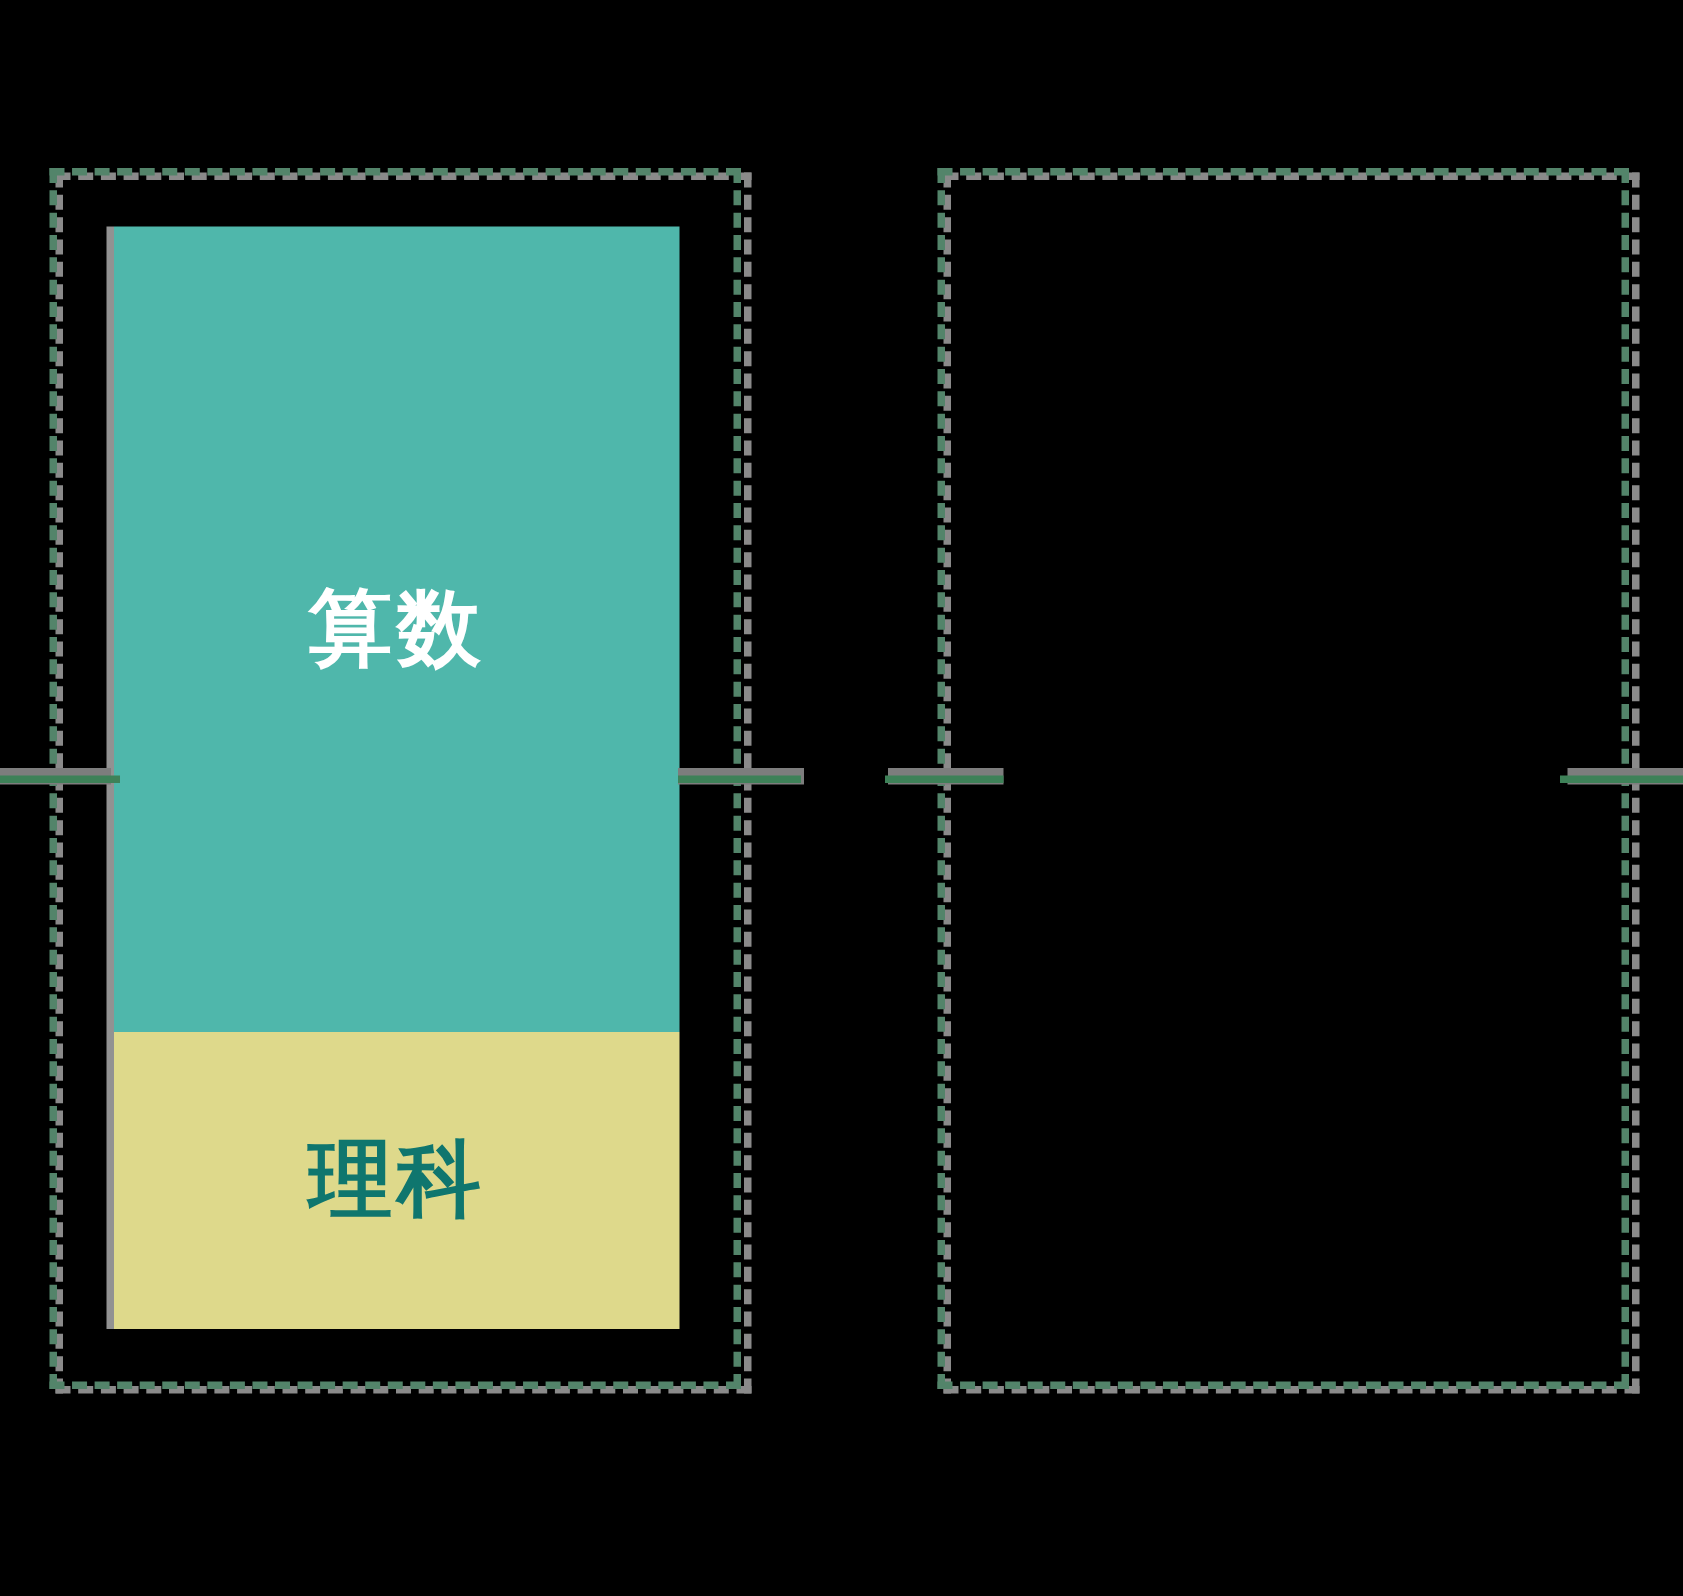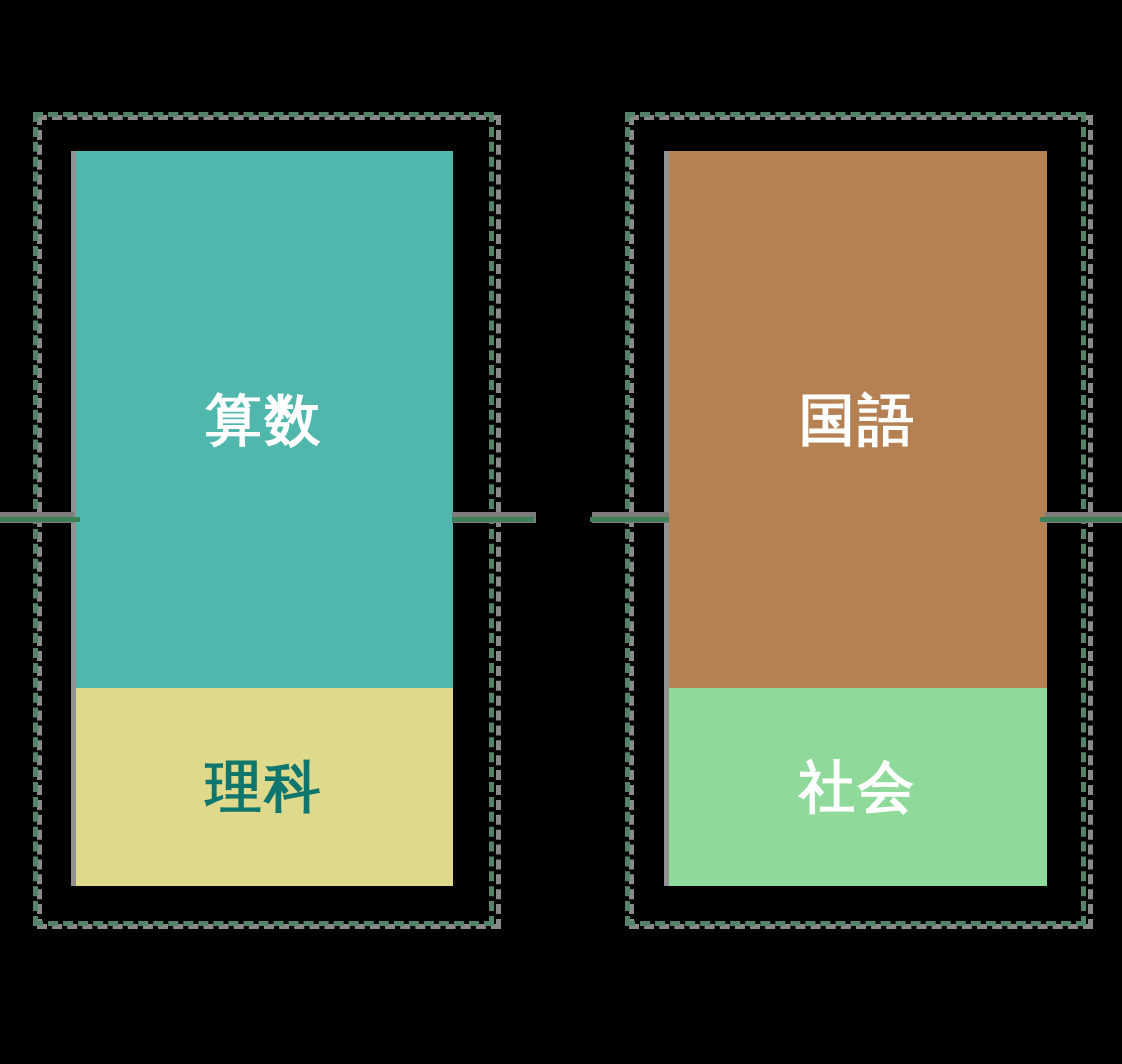--- a/index.html
+++ b/index.html
@@ -47,31 +47,20 @@
     <div class="bars">
       <div class="seg seg-top" style="background-color: rgb(79, 183, 171); color: rgb(255, 255, 255);">
         <span>算数</span>
       </div>
       <div class="seg seg-bottom" style="background-color: rgb(222, 217, 139); color: #0f766e;">
         <span>理科</span>
       </div>
     </div>
   </div>
 
-  <div class="stack stack-right">
-    <div class="axis" style="background-color: rgb(146, 146, 146);"></div>
-    <div class="bars">
-      <div class="seg seg-top" style="background-color: rgb(181, 128, 82); color: rgb(255, 255, 255);">
-        <span>国語</span>
-      </div>
-      <div class="seg seg-bottom" style="background-color: rgb(143, 218, 155); color: rgb(255, 255, 255);">
-        <span>社会</span>
-      </div>
-    </div>
-  </div>
 
   <div class="tick-gray t1g" style="background-color: rgb(125, 125, 125);"></div>
   <div class="tick-green t1n" style="background-color: rgb(62, 129, 88);"></div>
 
   <div class="tick-gray t2g" style="background-color: rgb(125, 125, 125);"></div>
   <div class="tick-green t2n" style="background-color: rgb(62, 129, 88);"></div>
 
   <div class="tick-gray t3g" style="background-color: rgb(125, 125, 125);"></div>
   <div class="tick-green t3n" style="background-color: rgb(62, 129, 88);"></div>
 

